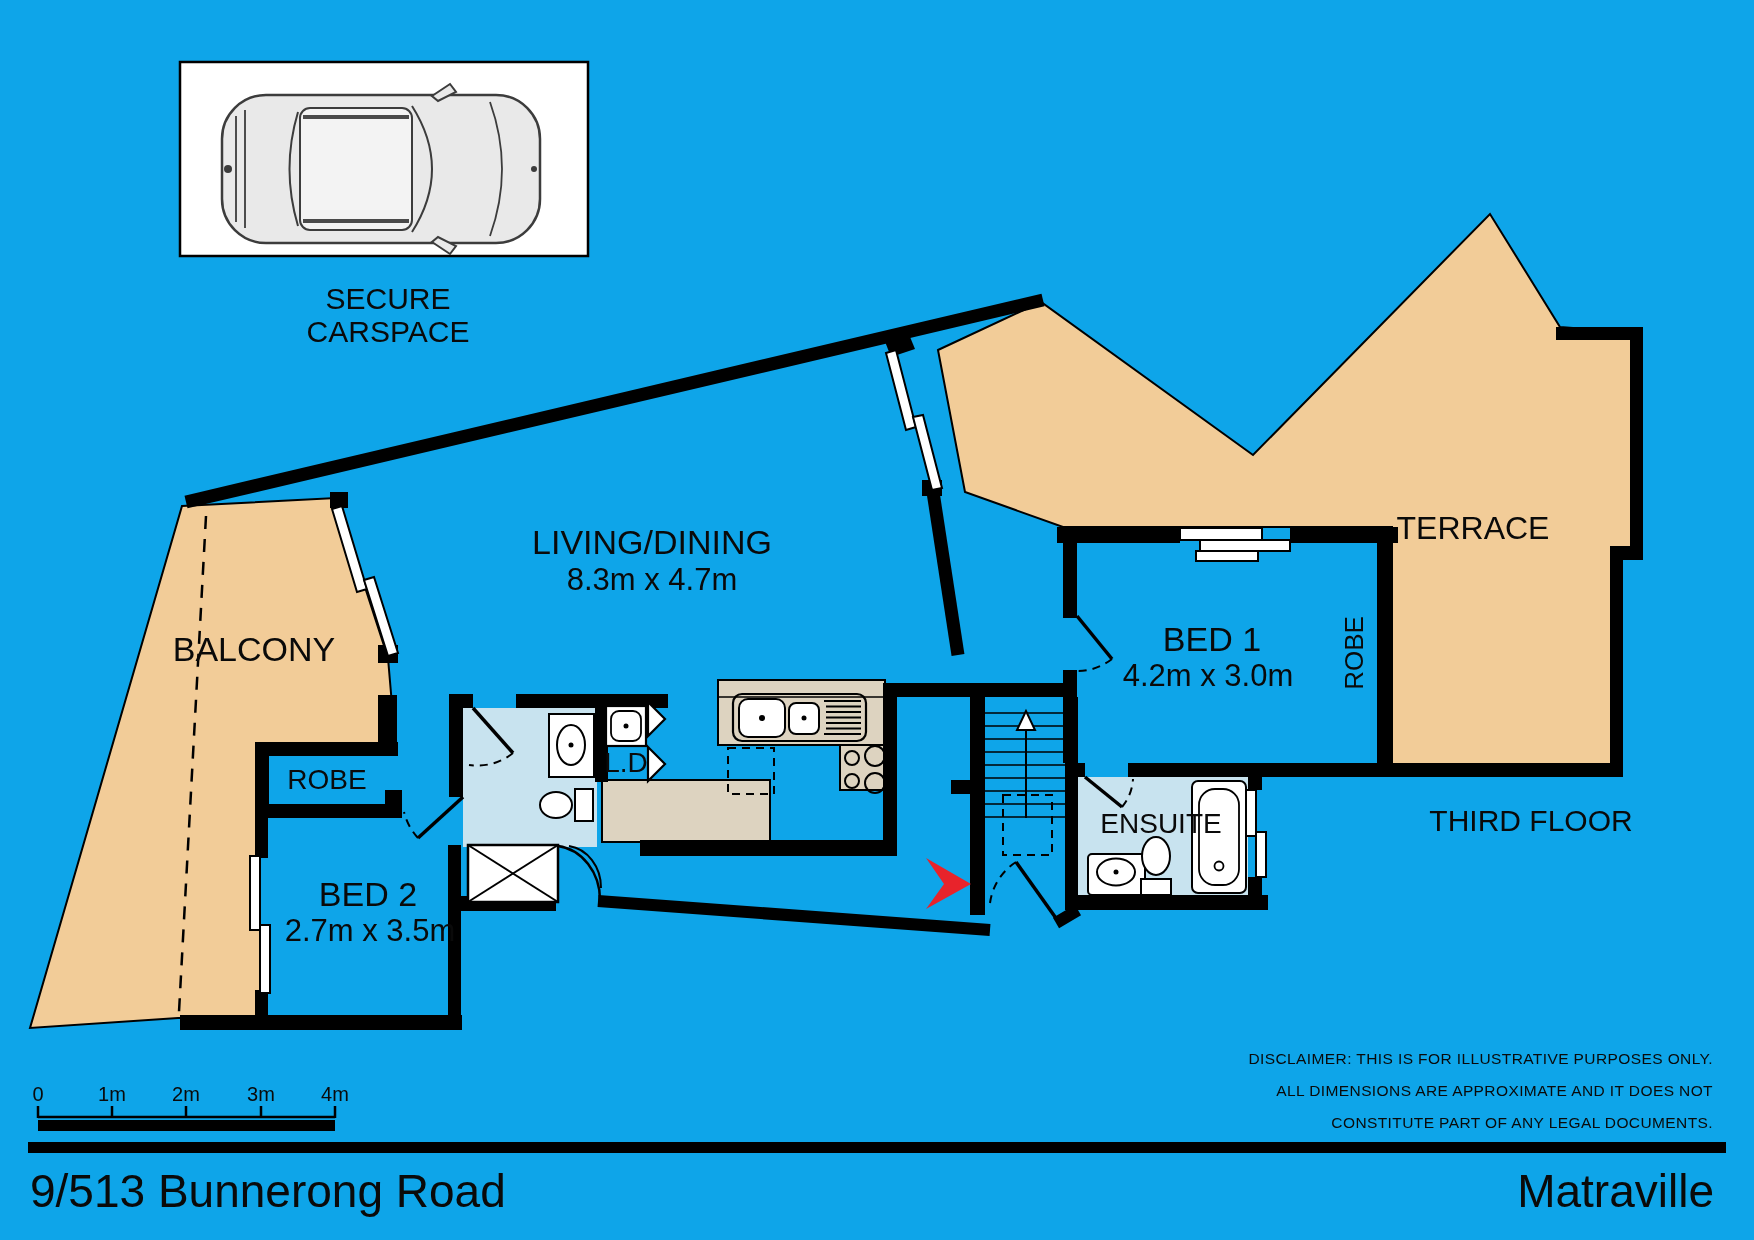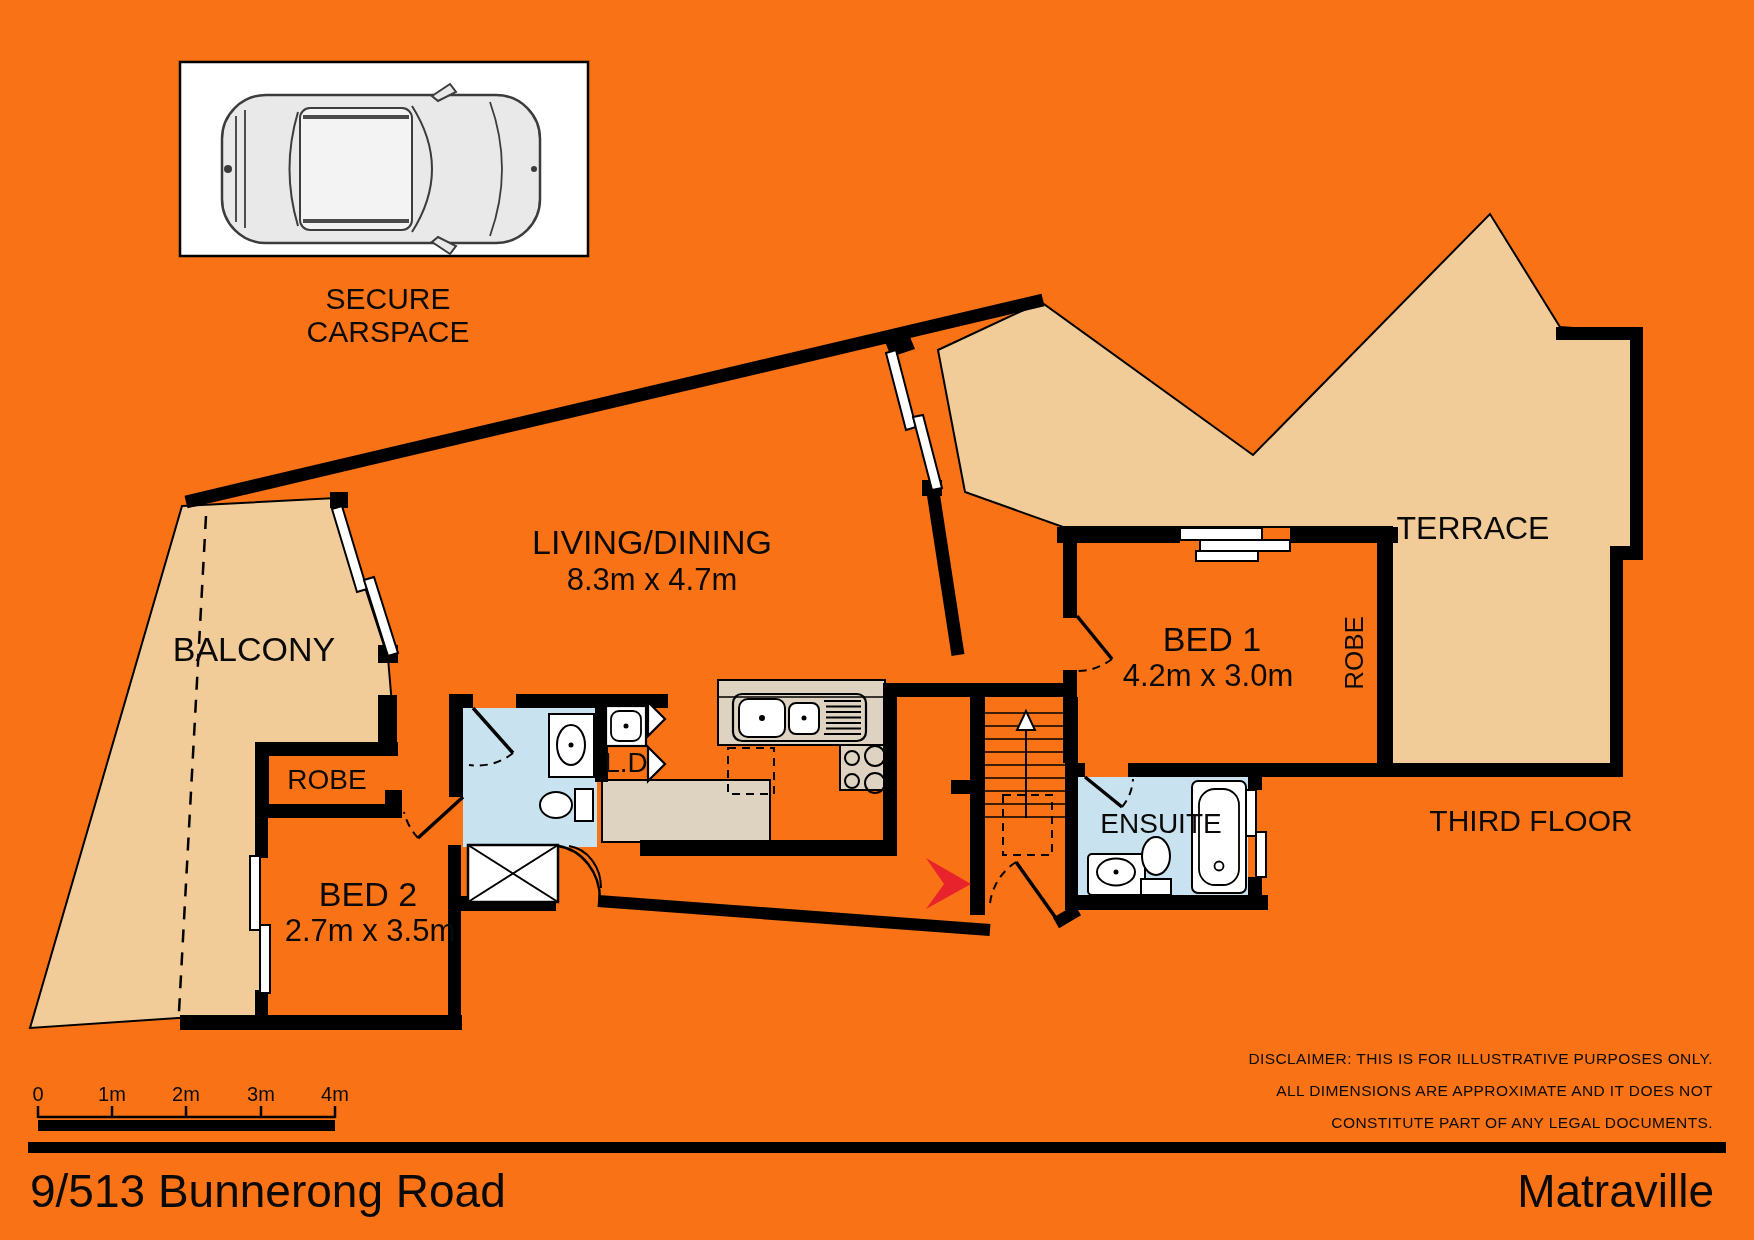--- a/index.html
+++ b/index.html
@@ -1,16 +1,16 @@
 <!DOCTYPE html>
 <html style="--outdoor: #f2cc98; --wet-area: #c8e3ef; --counter: #ddd3c0; --wall: #000000; --entry-arrow: #e8232b; --car-body: #e9e9e9;"><head>
 <meta charset="utf-8">
 <style>
   html,body{margin:0;padding:0;background:#fff;}
-  .page{position:relative;width:1754px;height:1240px;background:#f97316;overflow:hidden;text-decoration:underline;}
+  .page{position:relative;width:1754px;height:1240px;background:#0ea5e9;overflow:hidden;text-decoration:underline;}
   svg{display:block;}
   text{font-family:"Liberation Sans", sans-serif;fill:#0a0a0a;}
   .lbl{text-anchor:middle;}
   .room{font-size:34px;}
   .dims{font-size:31px;}
   .mid{font-size:28px;}
   .terr{font-size:32px;}
   .floorlbl{font-size:30px;}
   .scalelbl{font-size:20px;text-anchor:middle;}
   .disc{font-size:15.5px;text-anchor:end;letter-spacing:.4px;}

